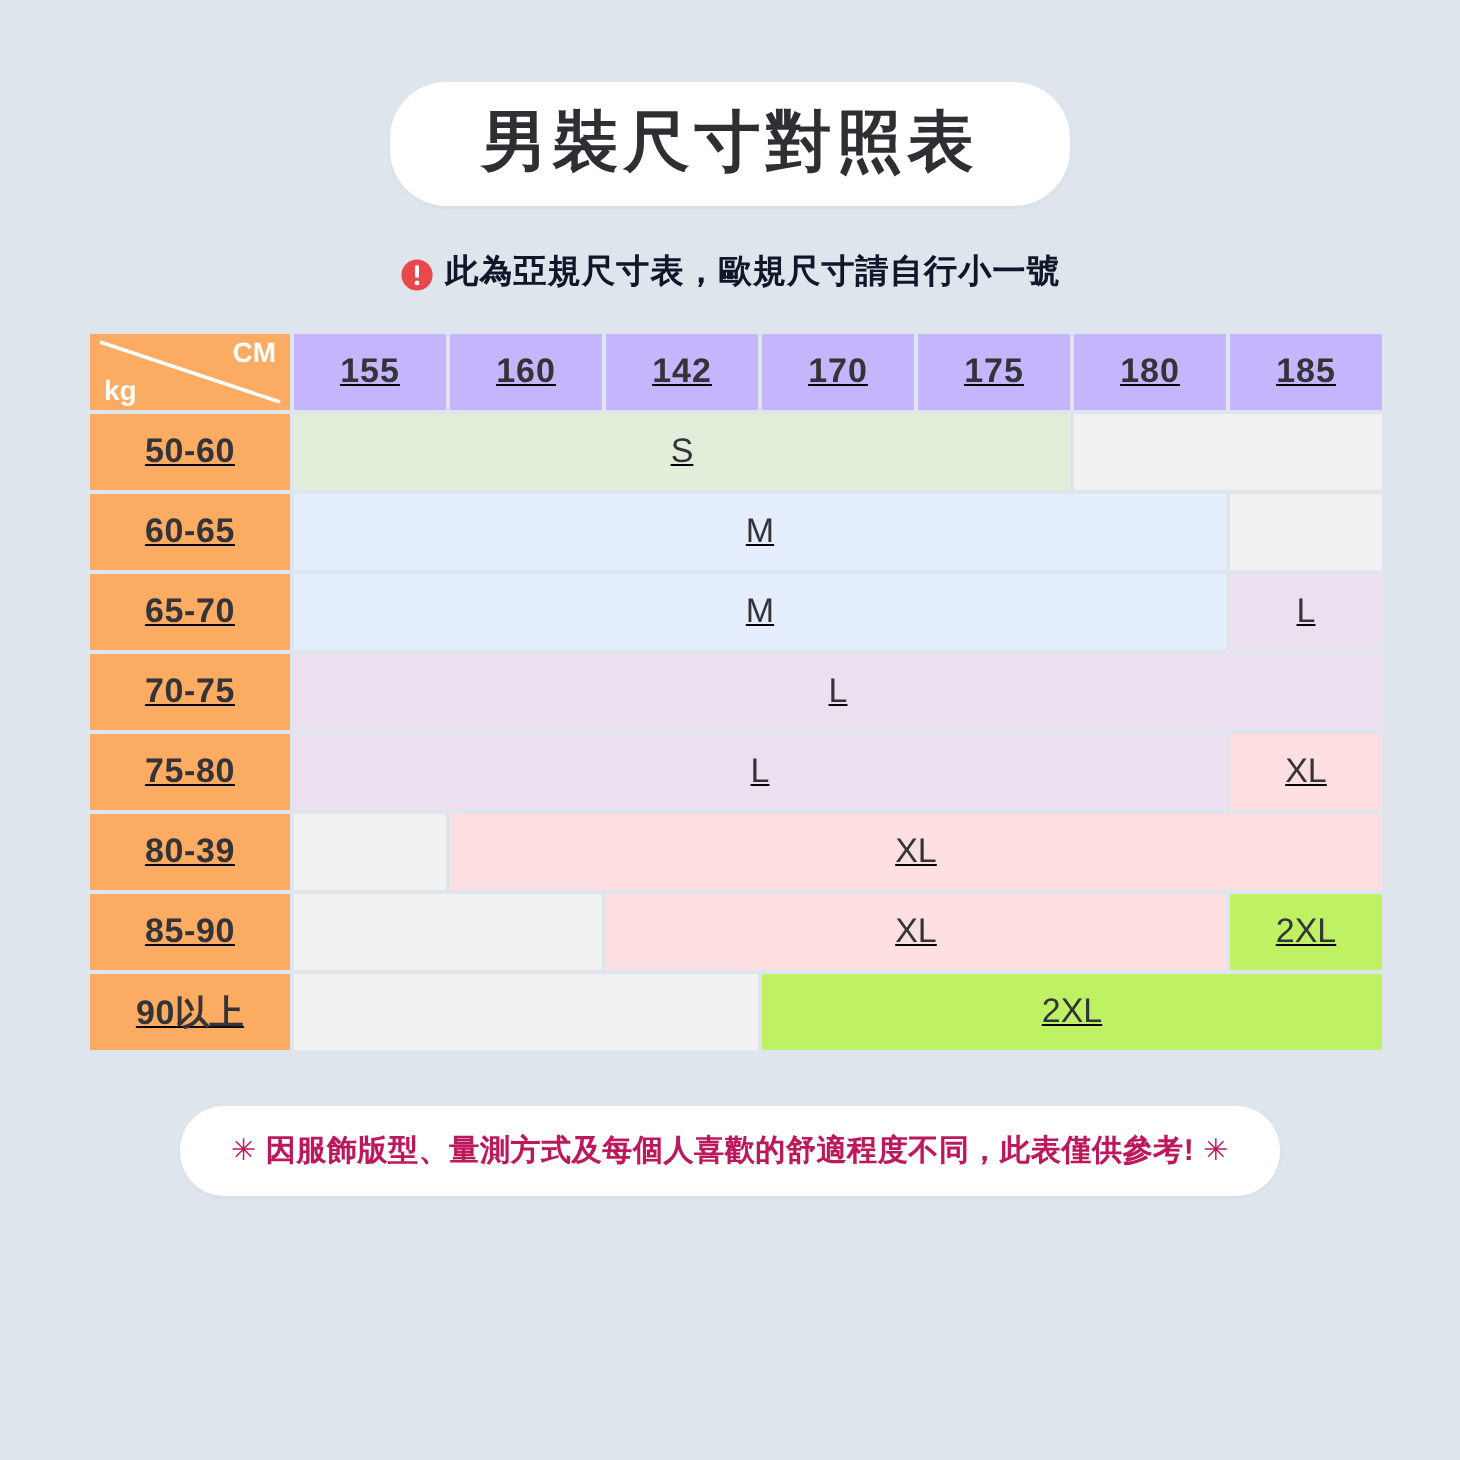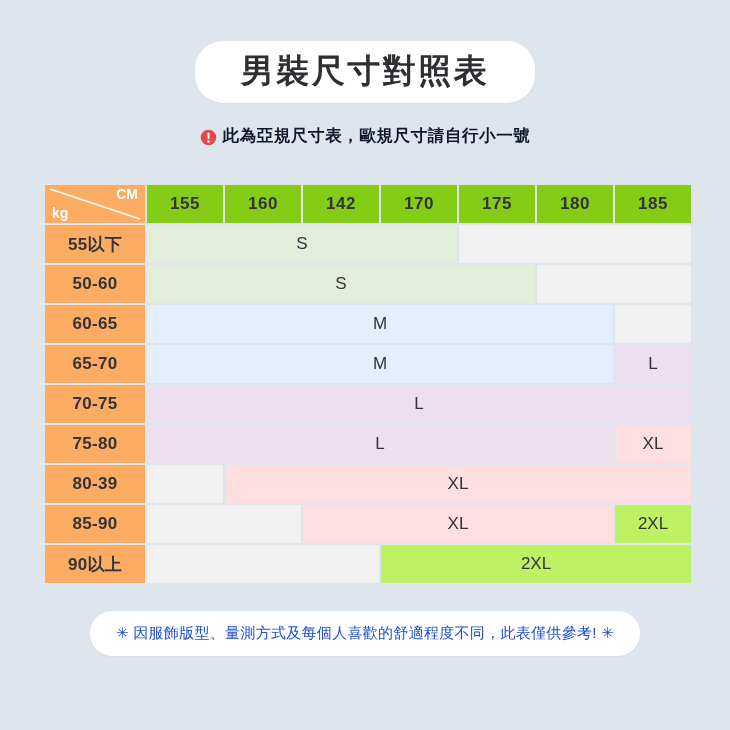--- a/index.html
+++ b/index.html
@@ -63,40 +63,41 @@
     display: inline-flex;
     width: 17px;
     height: 17px;
     flex: 0 0 auto;
     position: relative;
     top: 1px;
   }
 
   
   .table-wrap {
-    margin-top: 36px;
+    margin-top: 18px;
     width: 644px;
+    text-decoration: underline;
   }
   table.size-table {
     border-collapse: separate;
     border-spacing: 2px;
     width: 644px;
     table-layout: fixed;
   }
   table.size-table td {
     height: 38px;
     text-align: center;
     vertical-align: middle;
     font-size: 17px;
     color: #333338;
     padding: 0;
   }
   
   .hdr {
-    background: #84cc16;
+    background: #c4b5fd;
     color: #ffffff;
     font-weight: bold;
     font-size: 19px;
     letter-spacing: 0.5px;
   }
   .corner {
     background: #fbab62;
     position: relative;
     padding: 0 !important;
   }
@@ -147,22 +148,22 @@
     justify-content: center;
   }
   .footer-pill {
     background: #ffffff;
     border-radius: 22px;
     padding: 13px 26px;
     box-shadow: 0 1px 2px rgba(0,0,0,0.04);
   }
   .footer-text {
     font-size: 15px;
-    font-weight: normal;
-    color: #1d4ed8;
+    font-weight: bold;
+    color: #be185d;
     letter-spacing: 0.3px;
     white-space: nowrap;
   }
 </style>
 </head>
 <body>
 
 <div class="page">
 
   <div class="title-wrap">
@@ -201,25 +202,20 @@
           <td class="hdr">160</td>
           <td class="hdr">142</td>
           <td class="hdr">170</td>
           <td class="hdr">175</td>
           <td class="hdr">180</td>
           <td class="hdr">185</td>
         </tr>
       </thead>
       <tbody id="table-body">
           <tr>
-            <td class="rowlabel">55以下</td>
-            <td class="c-s" colspan="4">S</td>
-            <td class="c-empty" colspan="3"></td>
-          </tr>
-          <tr>
             <td class="rowlabel">50-60</td>
             <td class="c-s" colspan="5">S</td>
             <td class="c-empty" colspan="2"></td>
           </tr>
           <tr>
             <td class="rowlabel">60-65</td>
             <td class="c-m" colspan="6">M</td>
             <td class="c-empty" colspan="1"></td>
           </tr>
           <tr>

